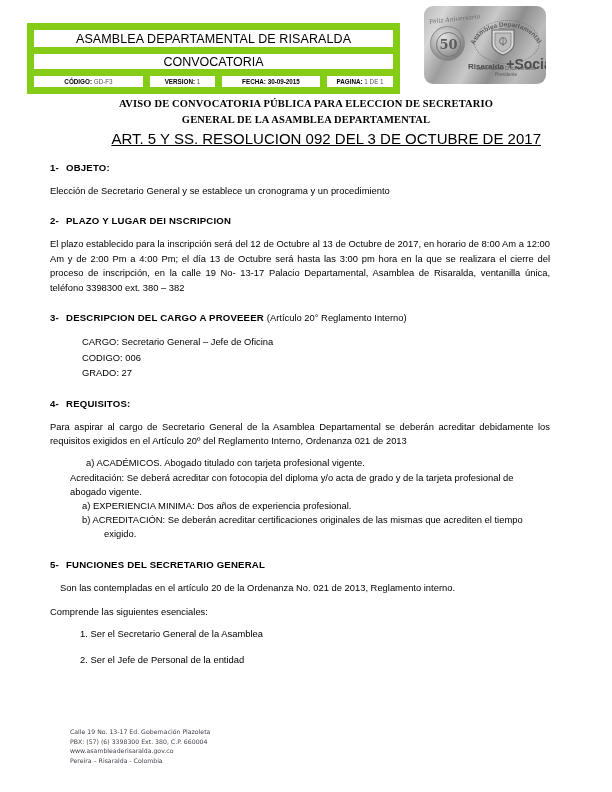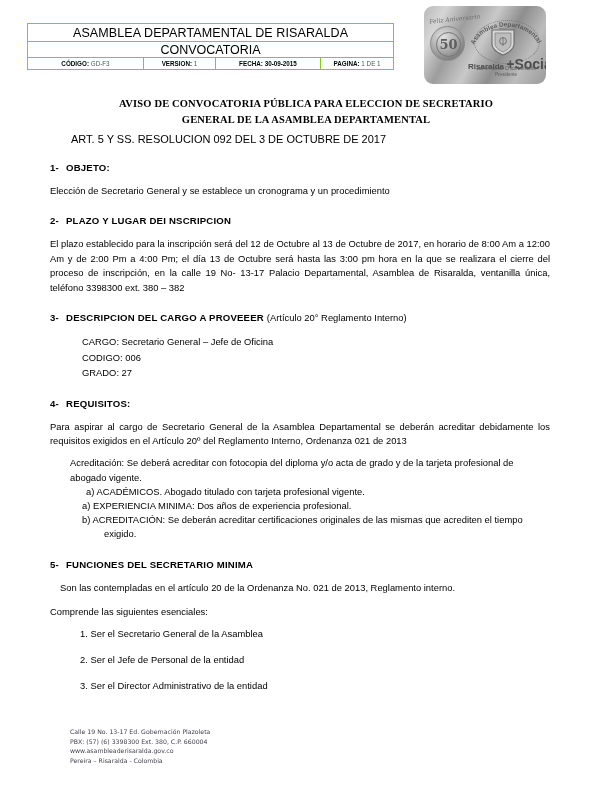--- a/index.html
+++ b/index.html
@@ -27,21 +27,21 @@
 
   #header-table {
     position: absolute;
     left: 27px;
     top: 23px;
     width: 366px;
     border-collapse: collapse;
     table-layout: fixed;
   }
   #header-table td {
-    border: 1px solid #84cc16;
+    border: 7px solid #84cc16;
     padding: 0;
     text-align: center;
     vertical-align: middle;
   }
   .hdr-title-cell {
     height: 17px;
     font-size: 12.5px;
     letter-spacing: 0.1px;
     white-space: nowrap;
   }
@@ -189,23 +189,24 @@
     text-align: center;
     font-size: 10.5px;
     font-weight: bold;
     line-height: 16px;
     letter-spacing: 0.15px;
     font-family: Liberation Serif, serif;
   }
   .doc-subtitle {
     margin: 5px auto 0 auto;
     width: 470px;
-    text-align: left;
-    font-size: 11px;
+    text-align: right;
+    font-size: 15px;
     line-height: 12px;
+    text-decoration: underline;
   }
 
   .section {
     margin-top: 17px;
     padding-left: 50px;
     padding-right: 62px;
   }
   .section-heading {
     font-size: 9.6px;
     font-weight: bold;
@@ -380,37 +381,36 @@
       <div class="line">GRADO: 27</div>
     </div>
   </div>
 
   <div class="section">
     <div class="section-heading">
       <span class="num">4-</span><span>REQUISITOS:</span>
     </div>
     <p class="para">Para aspirar al cargo de Secretario General de la Asamblea Departamental  se deberán acreditar debidamente los requisitos exigidos en el    Artículo 20º del Reglamento Interno, Ordenanza 021 de 2013</p>
     <div class="req-block">
+      <div class="lvl0" style="padding-left:16px">a) ACADÉMICOS. Abogado titulado con tarjeta profesional vigente.</div>
       <div class="lvl0">Acreditación: Se deberá acreditar con fotocopia del diploma y/o acta de grado y de la tarjeta profesional de abogado vigente.</div>
-      <div class="lvl0" style="padding-left:16px">a) ACADÉMICOS. Abogado titulado con tarjeta profesional vigente.</div>
       <div class="lvl2">a)  EXPERIENCIA MINIMA: Dos años de experiencia profesional.</div>
       <div class="lvl2">b)  ACREDITACIÓN: Se deberán acreditar certificaciones originales de las mismas que acrediten el tiempo exigido.</div>
     </div>
   </div>
 
   <div class="section">
     <div class="section-heading">
-      <span class="num">5-</span><span>FUNCIONES DEL SECRETARIO MINIMA</span>
+      <span class="num">5-</span><span>FUNCIONES DEL SECRETARIO GENERAL</span>
     </div>
     <p class="para lead-in">Son las contempladas en el artículo 20 de la Ordenanza No. 021 de 2013, Reglamento interno.</p>
     <p class="para left" style="margin-top:10px">Comprende las siguientes esenciales:</p>
     <div class="func-list">
       <div class="item">1. Ser el Secretario General de la Asamblea</div>
       <div class="item">2. Ser el Jefe de Personal de la entidad</div>
-      <div class="item">3. Ser el Director Administrativo de la entidad</div>
     </div>
   </div>
 </div>
 
 <div id="footer">
   <div>Calle 19 No. 13-17 Ed. Gobernación Plazoleta</div>
   <div>PBX: (57) (6) 3398300 Ext. 380, C.P. 660004</div>
   <div>www.asambleaderisaralda.gov.co</div>
   <div>Pereira – Risaralda - Colombia</div>
 </div>

